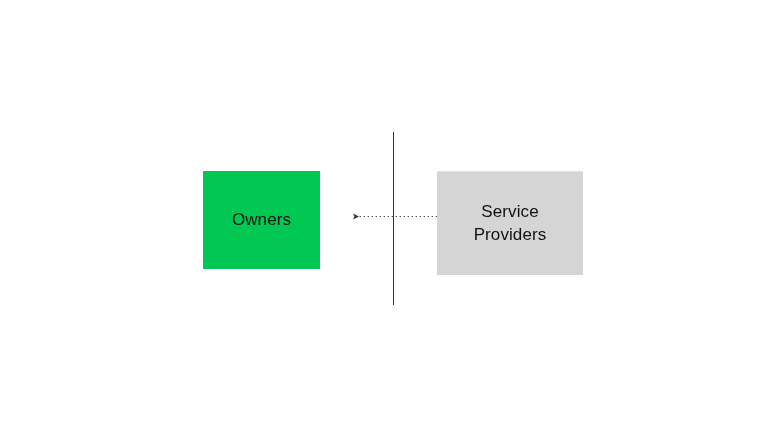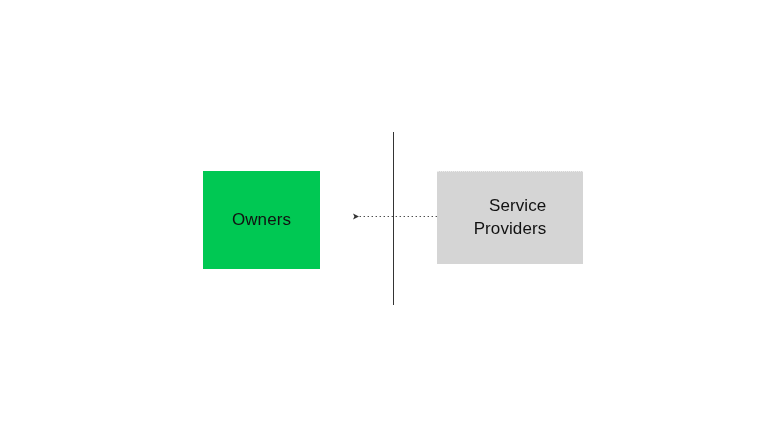--- a/index.html
+++ b/index.html
@@ -40,24 +40,23 @@
     width: 117px;
     height: 98px;
     background: #00c853;
     border: 0;
   }
 
   #node-service-providers {
     left: 437px;
     top: 171px;
     width: 146px;
-    height: 93px;
+    height: 104px;
     background: #d5d5d5;
     border-top: 1px dotted #ededed;
-    text-align: right;
   }
 
   .node-label {
     display: block;
     white-space: pre-line;
   }
 
   
   #boundary-line {
     position: absolute;

